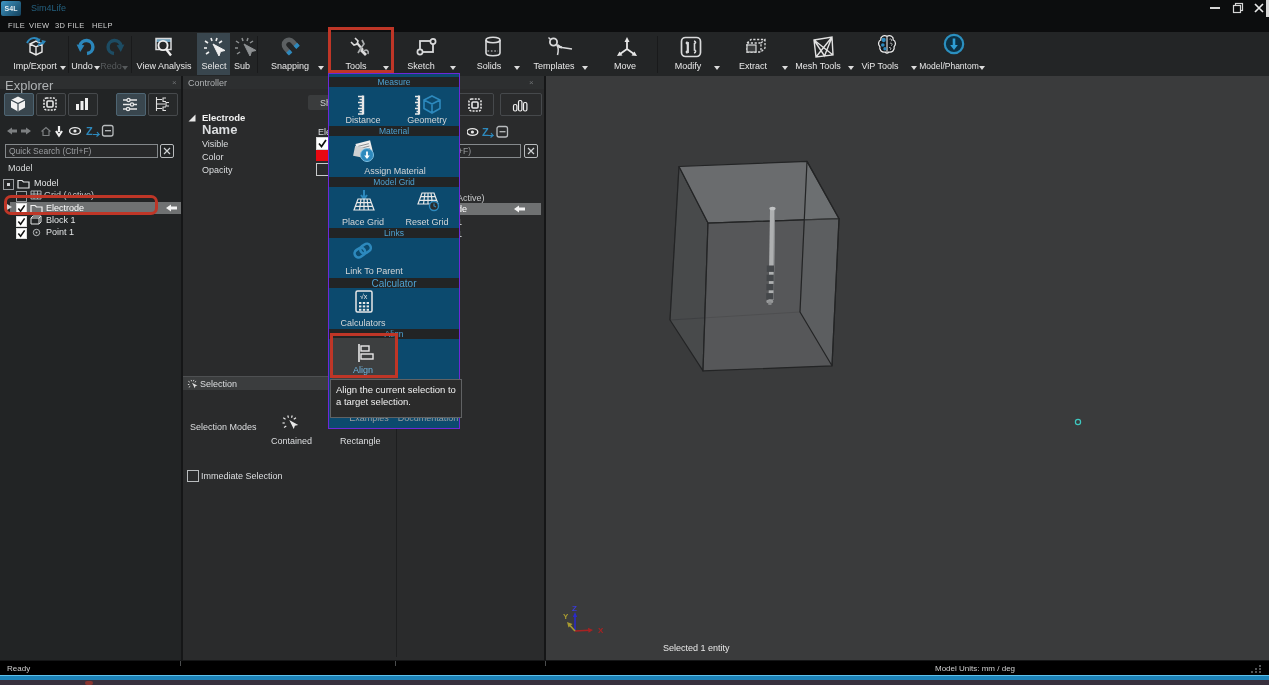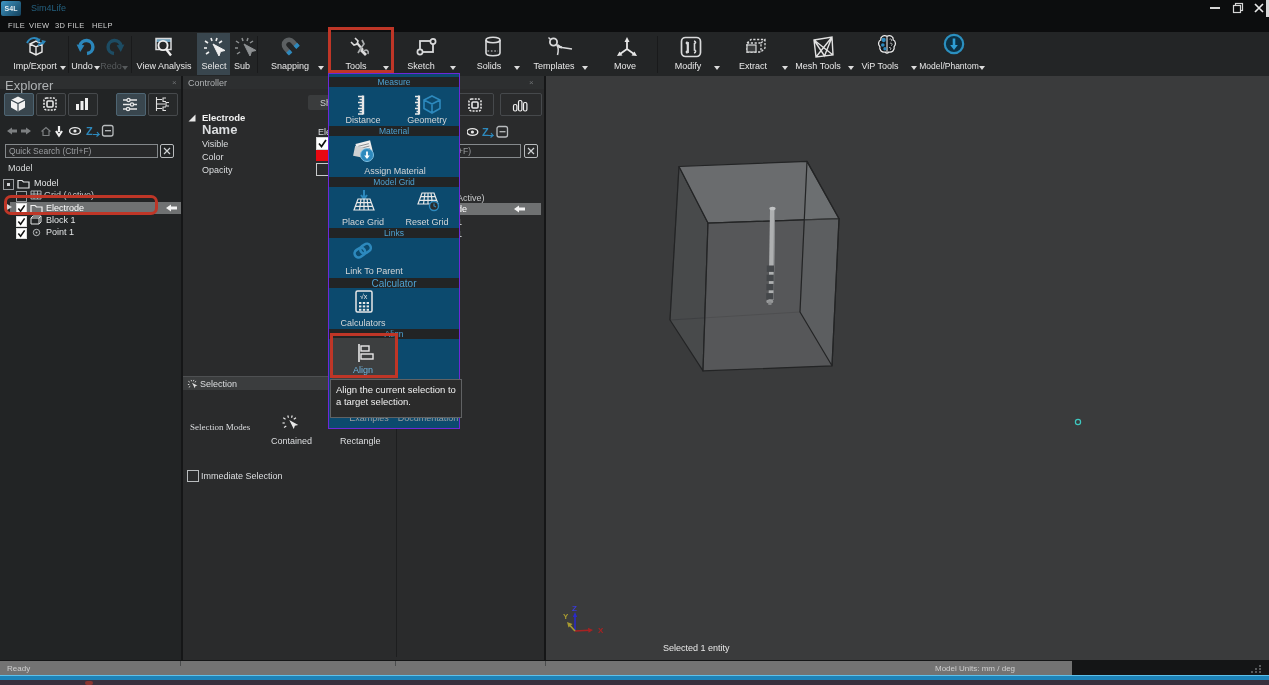--- a/index.html
+++ b/index.html
@@ -359,21 +359,21 @@
             <path d="M3 5 L6 7"></path>
             <path d="M2 12 L5 12"></path>
             <path d="M4 18 L7 16"></path>
             <path d="M15 2 L14 5"></path>
             <path d="M20 5 L17 7"></path>
           </g>
         <path d="M11 8 L17 20 L18.5 15.5 L23 14.5 Z" fill="#e0e0e0"></path>
       </svg>
       <span class="abs txt" style="left:17px;top:2px;font-size:9px;color:#dcdee0;">Selection</span>
     </div>
-    <span class="abs txt" style="left:7px;top:346px;font-size:9px;color:#dcdee0;font-family:Liberation Serif, serif;">Selection Modes</span>
+    <span class="abs txt" style="left:7px;top:346px;font-size:9px;color:#dcdee0;">Selection Modes</span>
     <svg class="abs" style="left:98px;top:338px;" width="18" height="18" viewBox="0 0 24 24">
       <g stroke="#e8e8e8" stroke-width="1.6">
           <path d="M9 2 L10 5"></path>
           <path d="M3 5 L6 7"></path>
           <path d="M2 12 L5 12"></path>
           <path d="M4 18 L7 16"></path>
           <path d="M15 2 L14 5"></path>
           <path d="M20 5 L17 7"></path>
         </g>
       <path d="M11 8 L17 20 L18.5 15.5 L23 14.5 Z" fill="#e8e8e8"></path>
@@ -556,21 +556,21 @@
 
   <div class="abs" id="tooltip" style="left:330px;top:379px;width:132px;height:39px;background:#2b2b2b;border:1px solid #606264;box-sizing:border-box;text-align:right;">
     <div class="abs txt" style="left:5px;top:4px;font-size:9.5px;color:#f0f0f0;">Align the current selection to</div>
     <div class="abs txt" style="left:5px;top:16px;font-size:9.5px;color:#f0f0f0;">a target selection.</div>
   </div>
 
   <div class="abs" style="left:328px;top:27px;width:66px;height:46px;border:3px solid #bf3627;box-sizing:border-box;"></div>
   <div class="abs" style="left:4px;top:195px;width:154px;height:20px;border:3px solid #bf3627;border-radius:7px;box-sizing:border-box;"></div>
   <div class="abs" style="left:330px;top:333px;width:68px;height:45px;border:3px solid #bf3627;box-sizing:border-box;"></div>
 
-  <div class="abs" style="left:0;top:660px;width:1072px;height:15px;background:#737373;border-top:1px solid #141516;">
+  <div class="abs" style="left:0;top:660px;width:1269px;height:15px;background:#000000;border-top:1px solid #141516;">
     <span class="abs txt" style="left:7px;top:3px;font-size:8px;color:#cfcfcf;">Ready</span>
     <span class="abs txt" style="left:935px;top:3px;font-size:8px;color:#cfcfcf;">Model Units: mm / deg</span>
     <div class="abs" style="left:180px;top:0;width:1px;height:5px;background:#4a4c4d;"></div>
     <div class="abs" style="left:395px;top:0;width:1px;height:5px;background:#4a4c4d;"></div>
     <div class="abs" style="left:545px;top:0;width:1px;height:5px;background:#4a4c4d;"></div>
     <svg class="abs" style="left:1250px;top:3px;" width="12" height="10" viewBox="0 0 12 10">
       <g fill="#6e7173">
           <circle cx="10" cy="2" r="1"></circle>
           <circle cx="6" cy="5" r="1"></circle>
           <circle cx="10" cy="5" r="1"></circle>

